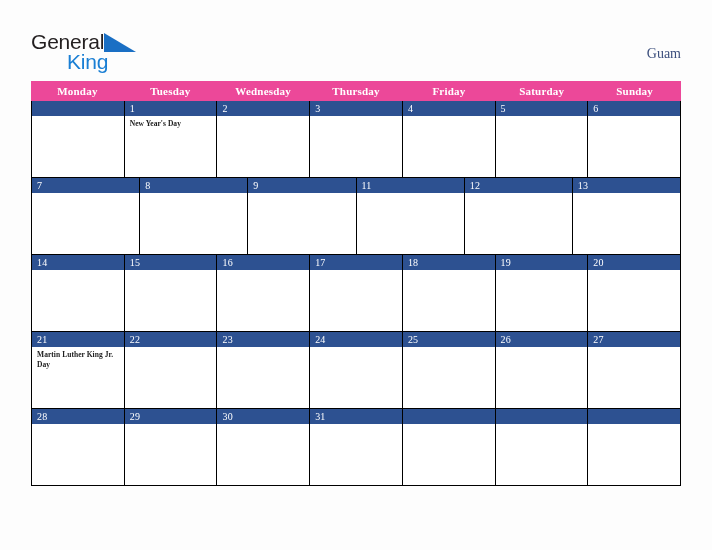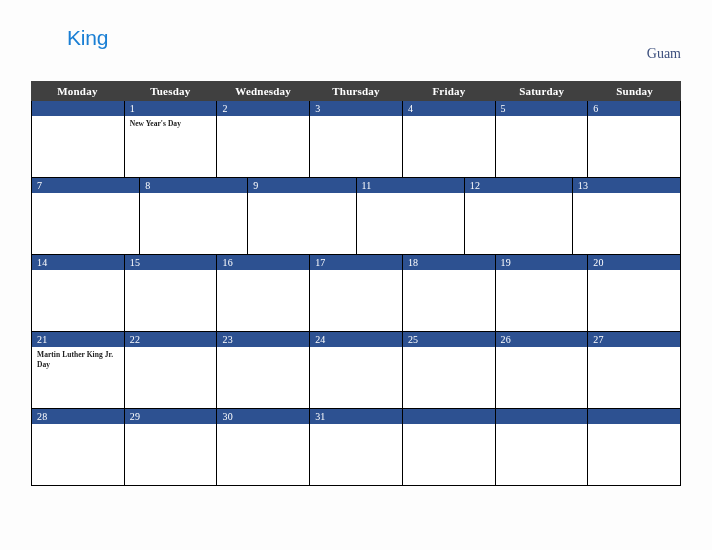--- a/index.html
+++ b/index.html
@@ -94,21 +94,21 @@
   
   #calendar-grid {
     position: absolute;
     left: 31px;
     top: 81px;
     width: 650px;
   }
 
   .weekday-header {
     display: flex;
-    background: #404040;
+    background: #ec4899;
     height: 20px;
   }
   .weekday-cell {
     flex: 1 1 0;
     color: #ffffff;
     font-family: "Liberation Serif", serif;
     font-weight: bold;
     font-size: 11px;
     text-align: center;
     line-height: 20px;
@@ -158,20 +158,25 @@
     letter-spacing: 0.05px;
     word-wrap: break-word;
   }
 </style>
 </head>
 <body>
 
 <div id="page-header">
 
   <div id="brand-logo">
+    <div class="logo-row-1">
+      <span class="logo-general">General</span><span class="logo-triangle"><svg width="32" height="19" viewBox="0 0 32 19">
+            <polygon points="0,0 32,19 0,19" fill="#1a6fc4"></polygon>
+          </svg></span>
+    </div>
     <div class="logo-row-2">
       <span class="logo-blue">King</span>
     </div>
   </div>
 
 
   <div id="calendar-location">Guam</div>
 
 </div>
 

